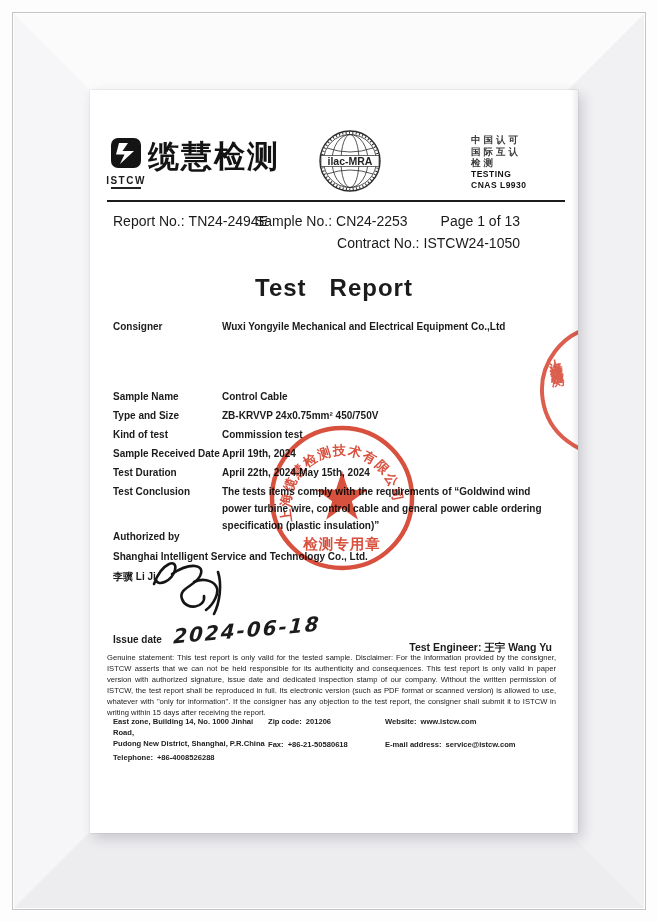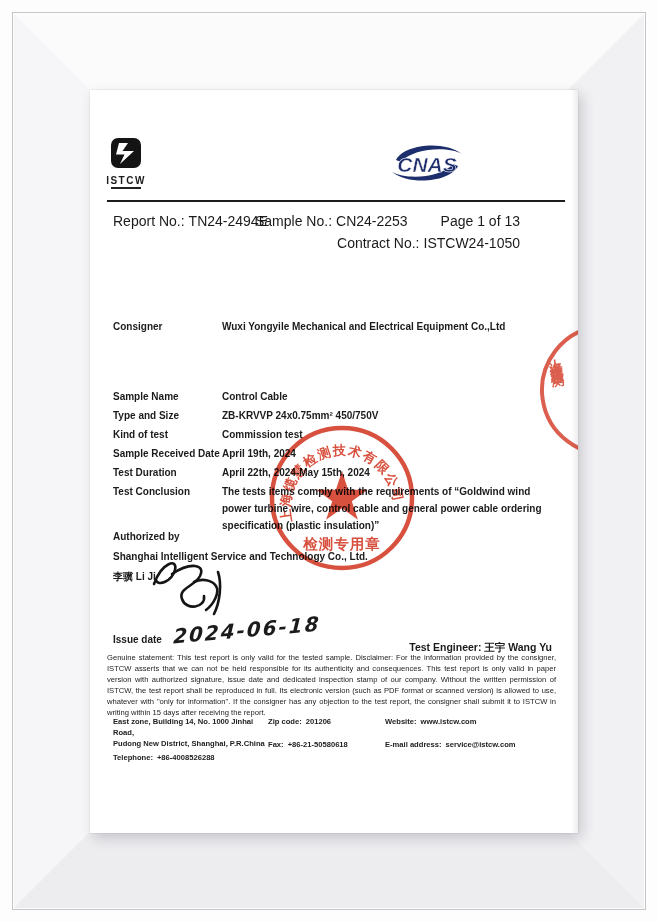--- a/index.html
+++ b/index.html
@@ -88,44 +88,59 @@
   <div class="page">
 
     <div class="abs istcw-wrap">
       <svg width="34" height="34" viewBox="0 0 34 34">
         <rect x="2" y="2" width="30" height="30" rx="7" fill="#141414"></rect>
         <path d="M10,7 L19,7 L13.5,15 L25,15 L11,28 L15.5,18.5 L7,18.5 Z" fill="#ffffff"></path>
       </svg>
       <div class="istcw-text">ISTCW</div>
       <div class="istcw-bar"></div>
     </div>
-
-
-    <div class="abs cnas">
-      <svg width="76" height="46" viewBox="0 0 152 92">
-        <path d="M14,40 C30,8 110,0 146,28 C118,12 48,16 24,44 Z" fill="var(--cnas-navy)"></path>
-        <path d="M138,52 C122,84 42,92 6,64 C34,80 104,76 128,48 Z" fill="var(--cnas-navy)"></path>
-        <text x="76" y="63" text-anchor="middle" font-size="42" font-weight="bold" font-style="italic" font-family="Liberation Sans, sans-serif" fill="var(--cnas-navy)" stroke="#ffffff" stroke-width="1">CNAS</text>
-      </svg>
-    </div>
-
+    <div class="abs logo-cn">缆慧检测</div>
+
+    <div class="abs ilac">
+      <svg width="66" height="66" viewBox="0 0 66 66">
+        <circle cx="33" cy="33" r="30" fill="none" stroke="#2b2b2b" stroke-width="1.4"></circle>
+        <circle cx="33" cy="33" r="28.4" fill="none" stroke="#2b2b2b" stroke-width="2.4" stroke-dasharray="1 2.4"></circle>
+        <ellipse cx="33" cy="33" rx="9" ry="26.5" fill="none" stroke="#2b2b2b" stroke-width=".8"></ellipse>
+        <ellipse cx="33" cy="33" rx="18" ry="26.5" fill="none" stroke="#2b2b2b" stroke-width=".8"></ellipse>
+        <ellipse cx="33" cy="33" rx="26.5" ry="26.5" fill="none" stroke="#2b2b2b" stroke-width=".8"></ellipse>
+        <path d="M10,20 Q33,28 56,20" fill="none" stroke="#2b2b2b" stroke-width=".8"></path>
+        <path d="M10,46 Q33,38 56,46" fill="none" stroke="#2b2b2b" stroke-width=".8"></path>
+        <rect x="4" y="27.5" width="58" height="11" fill="#ffffff" stroke="#2b2b2b" stroke-width=".7"></rect>
+        <text x="33" y="36.5" text-anchor="middle" font-size="10.5" font-weight="bold" font-family="Liberation Sans, sans-serif" fill="#1e1e1e">ilac-MRA</text>
+      </svg>
+    </div>
+
+
+    <div class="abs accred">
+      <div class="cnl">中国认可</div>
+      <div class="cnl">国际互认</div>
+      <div class="cnl">检测</div>
+      <div class="enl">TESTING</div>
+      <div class="enl">CNAS L9930</div>
+    </div>
 
     <div class="abs hrule"></div>
 
     <div class="abs meta m-report">
       <span class="lbl">Report No.:</span><span>TN24-2494E</span>
     </div>
     <div class="abs meta m-sample">
       <span class="lbl">Sample No.:</span><span>CN24-2253</span>
     </div>
     <div class="abs meta m-page">Page 1 of 13</div>
     <div class="abs meta m-contract">
       <span class="lbl">Contract No.:</span><span>ISTCW24-1050</span>
     </div>
 
+    <div class="abs title">Test   Report</div>
 
     <div class="abs row r-consigner">
       <span class="flabel">Consigner</span>
       <span class="fvalue">Wuxi Yongyile Mechanical and Electrical Equipment Co.,Ltd</span>
     </div>
 
     <div class="abs row r-f0">
       <span class="flabel">Sample Name</span>
       <span class="fvalue">Control Cable</span>
     </div>

